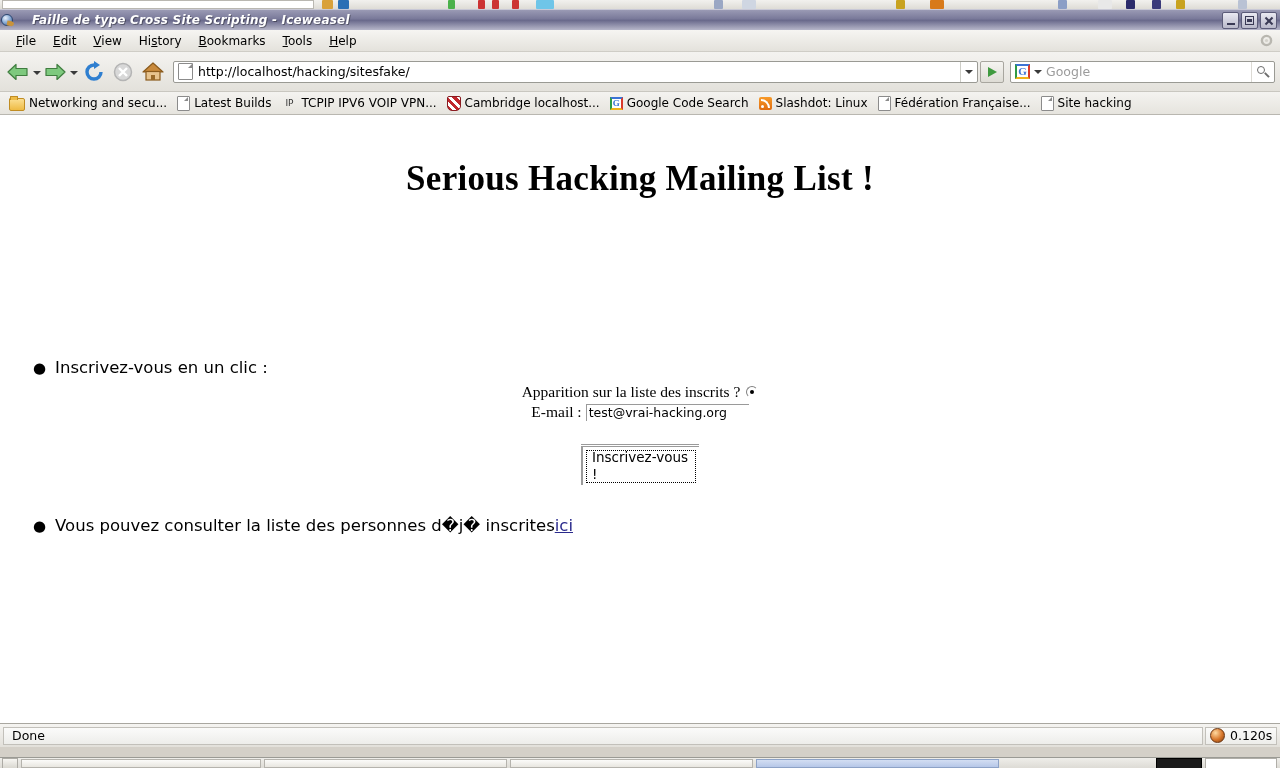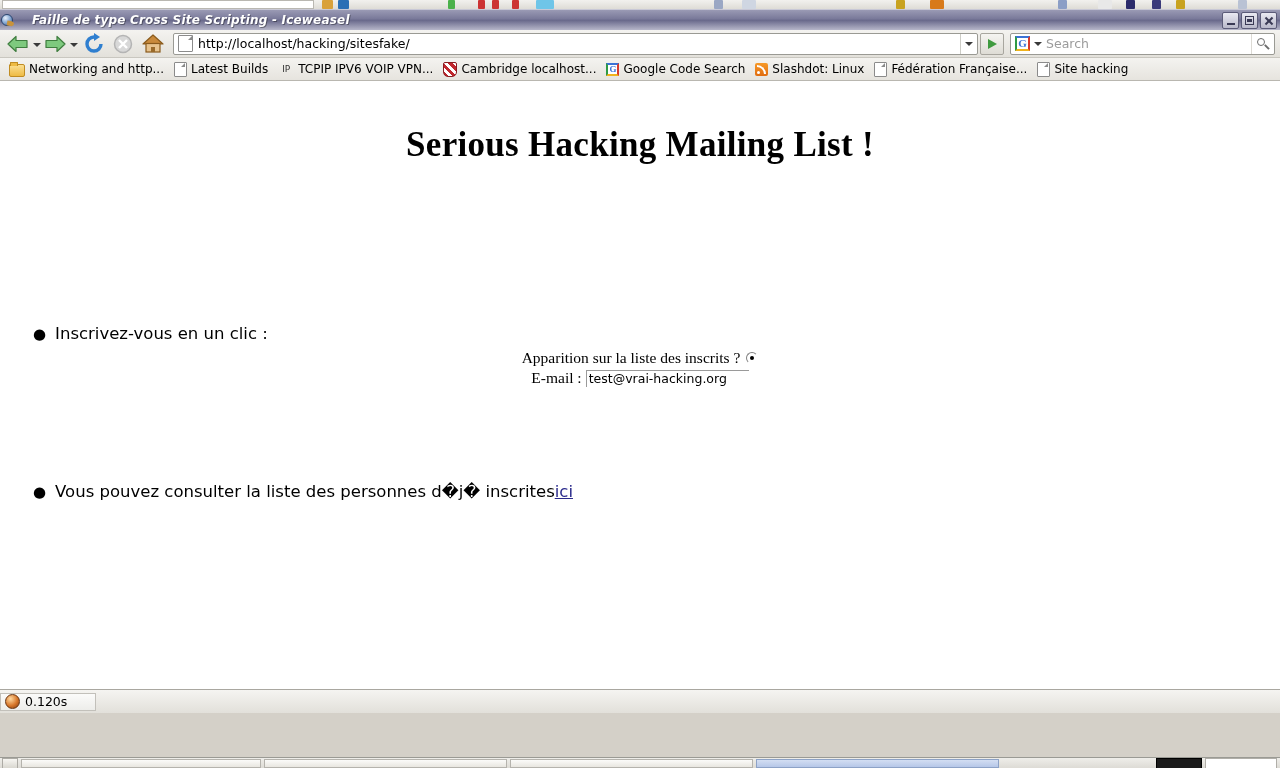--- a/index.html
+++ b/index.html
@@ -107,21 +107,21 @@
     cursor: default; white-space: nowrap;
   }
   .menu-item u { text-decoration: underline; }
   .menubar-gear {
     position: absolute; right: 6px; top: 3px;
     width: 15px; height: 15px;
   }
 
   
   .navbar {
-    height: 28px;
+    height: 40px;
     background: linear-gradient(to bottom, #f4f3f0, #e3e1db);
     border-bottom: 1px solid #c9c7c0;
     display: flex; align-items: center;
     padding: 8px 5px;
     box-sizing: border-box;
   }
   .arrow-btn { width: 26px; height: 26px; position: relative; flex: none; }
   .drop-caret {
     width: 11px; height: 26px; position: relative; flex: none;
   }
@@ -398,21 +398,21 @@
     height: 18px; margin: 0 2px 0 3px;
     background: linear-gradient(to bottom, #fbfbfa, #ededea);
     border: 1px solid #c2c0ba;
     display: flex; align-items: center;
     font-family: "DejaVu Sans", sans-serif;
     font-size: 12.5px; color: #000;
     padding-left: 8px;
     box-sizing: border-box;
   }
   .status-right {
-    width: 96px; height: 18px; margin-right: 3px;
+    width: 72px; height: 18px; margin-right: 3px;
     background: linear-gradient(to bottom, #fbfbfa, #ededea);
     border: 1px solid #c2c0ba;
     display: flex; align-items: center;
     font-family: "DejaVu Sans", sans-serif;
     font-size: 12.5px; color: #000;
     box-sizing: border-box;
     padding-left: 4px;
   }
   .firebug-ico {
     width: 15px; height: 15px; margin-right: 5px; flex: none;
@@ -491,20 +491,35 @@
           <div class="tail"></div>
       </div>
       <div class="title-text">Faille de type Cross Site Scripting - Iceweasel</div>
       <div class="win-buttons">
         <div class="win-btn btn-min"></div>
         <div class="win-btn btn-max"></div>
         <div class="win-btn btn-close"></div>
       </div>
     </div>
 
+    <div class="menubar">
+      <div class="menu-item"><u>F</u>ile</div>
+      <div class="menu-item"><u>E</u>dit</div>
+      <div class="menu-item"><u>V</u>iew</div>
+      <div class="menu-item">Hi<u>s</u>tory</div>
+      <div class="menu-item"><u>B</u>ookmarks</div>
+      <div class="menu-item"><u>T</u>ools</div>
+      <div class="menu-item"><u>H</u>elp</div>
+      <div class="menubar-gear">
+        <svg width="15" height="15" viewBox="0 0 15 15">
+          <circle cx="7.5" cy="7.5" r="4.6" fill="none" stroke="#b9b7b0" stroke-width="2.4"></circle>
+          <circle cx="7.5" cy="7.5" r="1.6" fill="#d4d2cb"></circle>
+        </svg>
+      </div>
+    </div>
 
     <div class="navbar">
       <div class="arrow-btn">
         <svg width="26" height="26" viewBox="0 0 26 26">
           <path d="M3 13 L11 5.5 L11 9.5 L22 9.5 L22 16.5 L11 16.5 L11 20.5 Z" fill="#7ec97e" stroke="#3f7d3f" stroke-width="1.2" stroke-linejoin="round"></path>
         </svg>
       </div>
       <div class="drop-caret"></div>
       <div class="arrow-btn">
         <svg width="26" height="26" viewBox="0 0 26 26">
@@ -536,29 +551,29 @@
         <div class="url-favicon"></div>
         <div class="url-text">http://localhost/hacking/sitesfake/</div>
         <div style="flex:1"></div>
         <div class="url-drop"></div>
       </div>
       <div class="go-btn"></div>
 
       <div class="searchbox">
         <div class="g-icon">G</div>
         <div class="search-caret"></div>
-        <div class="search-placeholder">Search</div>
+        <div class="search-placeholder">Google</div>
         <div class="mag"></div>
       </div>
     </div>
 
     <div class="bookmarks">
       <div class="bm">
         <span class="bm-ico ico-folder"></span>
-        <span>Networking and http...</span>
+        <span>Networking and secu...</span>
       </div>
       <div class="bm">
         <span class="bm-ico ico-doc"></span>
         <span>Latest Builds</span>
       </div>
       <div class="bm">
         <span class="bm-ico ico-ip">IP</span>
         <span>TCPIP IPV6 VOIP VPN...</span>
       </div>
       <div class="bm">
@@ -594,31 +609,40 @@
 
       <div class="form-area">
         <div class="form-line radio-line">
           <span>Apparition sur la liste des inscrits ?</span>
           <span class="radio-btn"></span>
         </div>
         <div class="form-line">
           <span class="email-label">E-mail :</span>
           <input class="email-input" type="text" value="test@vrai-hacking.org" style="">
         </div>
+        <div class="submit-wrap">
+          <span class="submit-outer">
+            <span class="submit-btn">
+              <span>Inscrivez-vous !</span>
+              <span class="focus-ring"></span>
+            </span>
+          </span>
+        </div>
       </div>
 
       <div class="bullet-row b2">
         <span class="bullet-dot">●</span>
         <span>Vous pouvez consulter la liste des personnes d�j� inscrites </span>
           <a>ici</a>
       </div>
 
     </div>
 
     <div class="statusbar">
+      <div class="status-left">Done</div>
       <div class="status-right">
         <span class="firebug-ico"></span>
         <span>0.120s</span>
       </div>
     </div>
 
   </div>
 
   <div class="taskbar">
     <div class="tb-start"></div>

